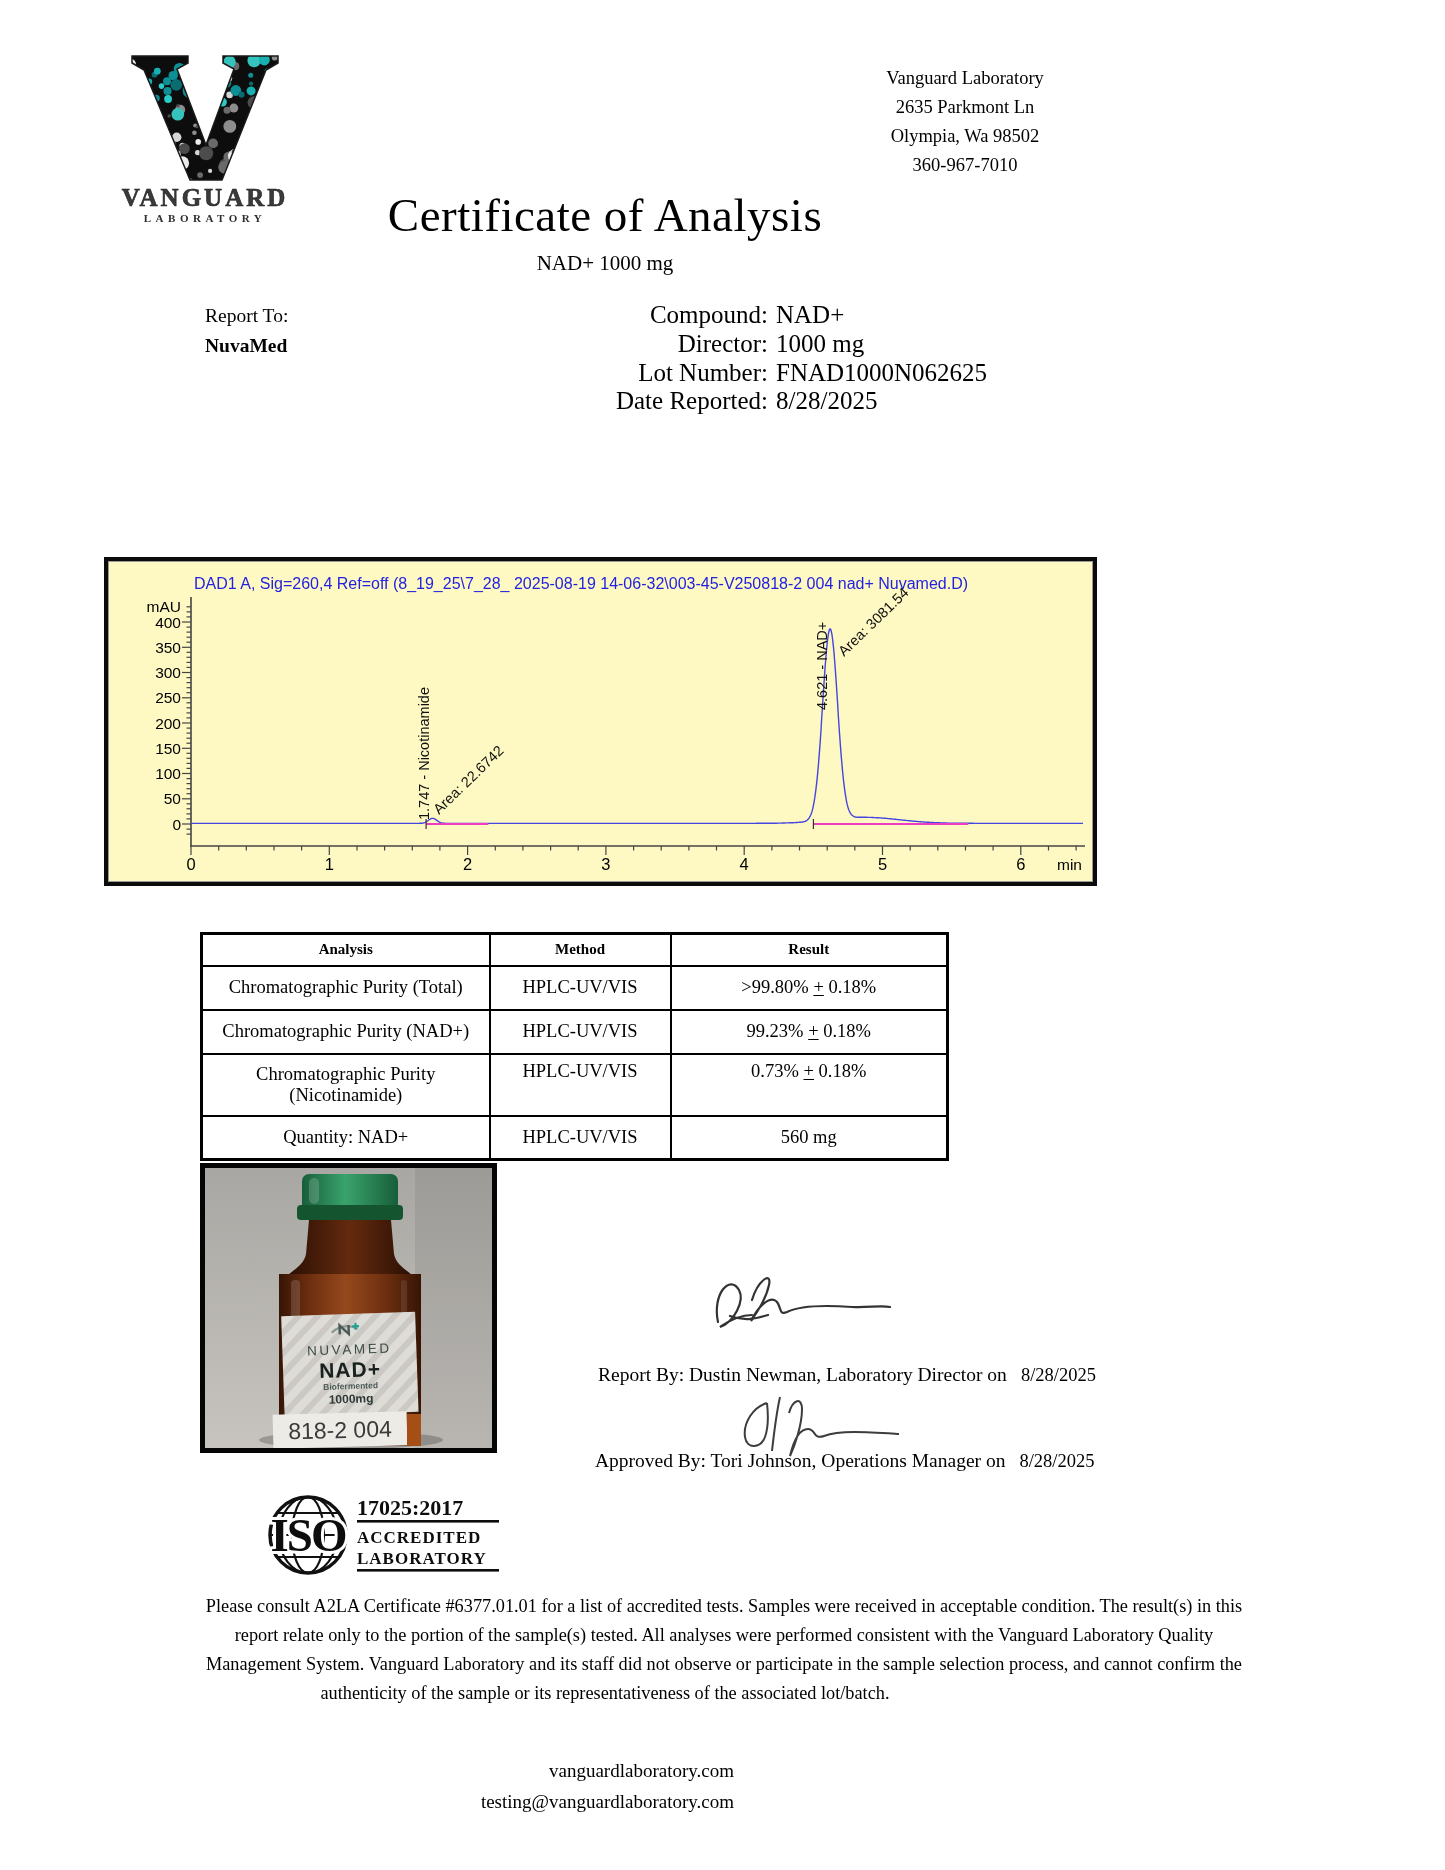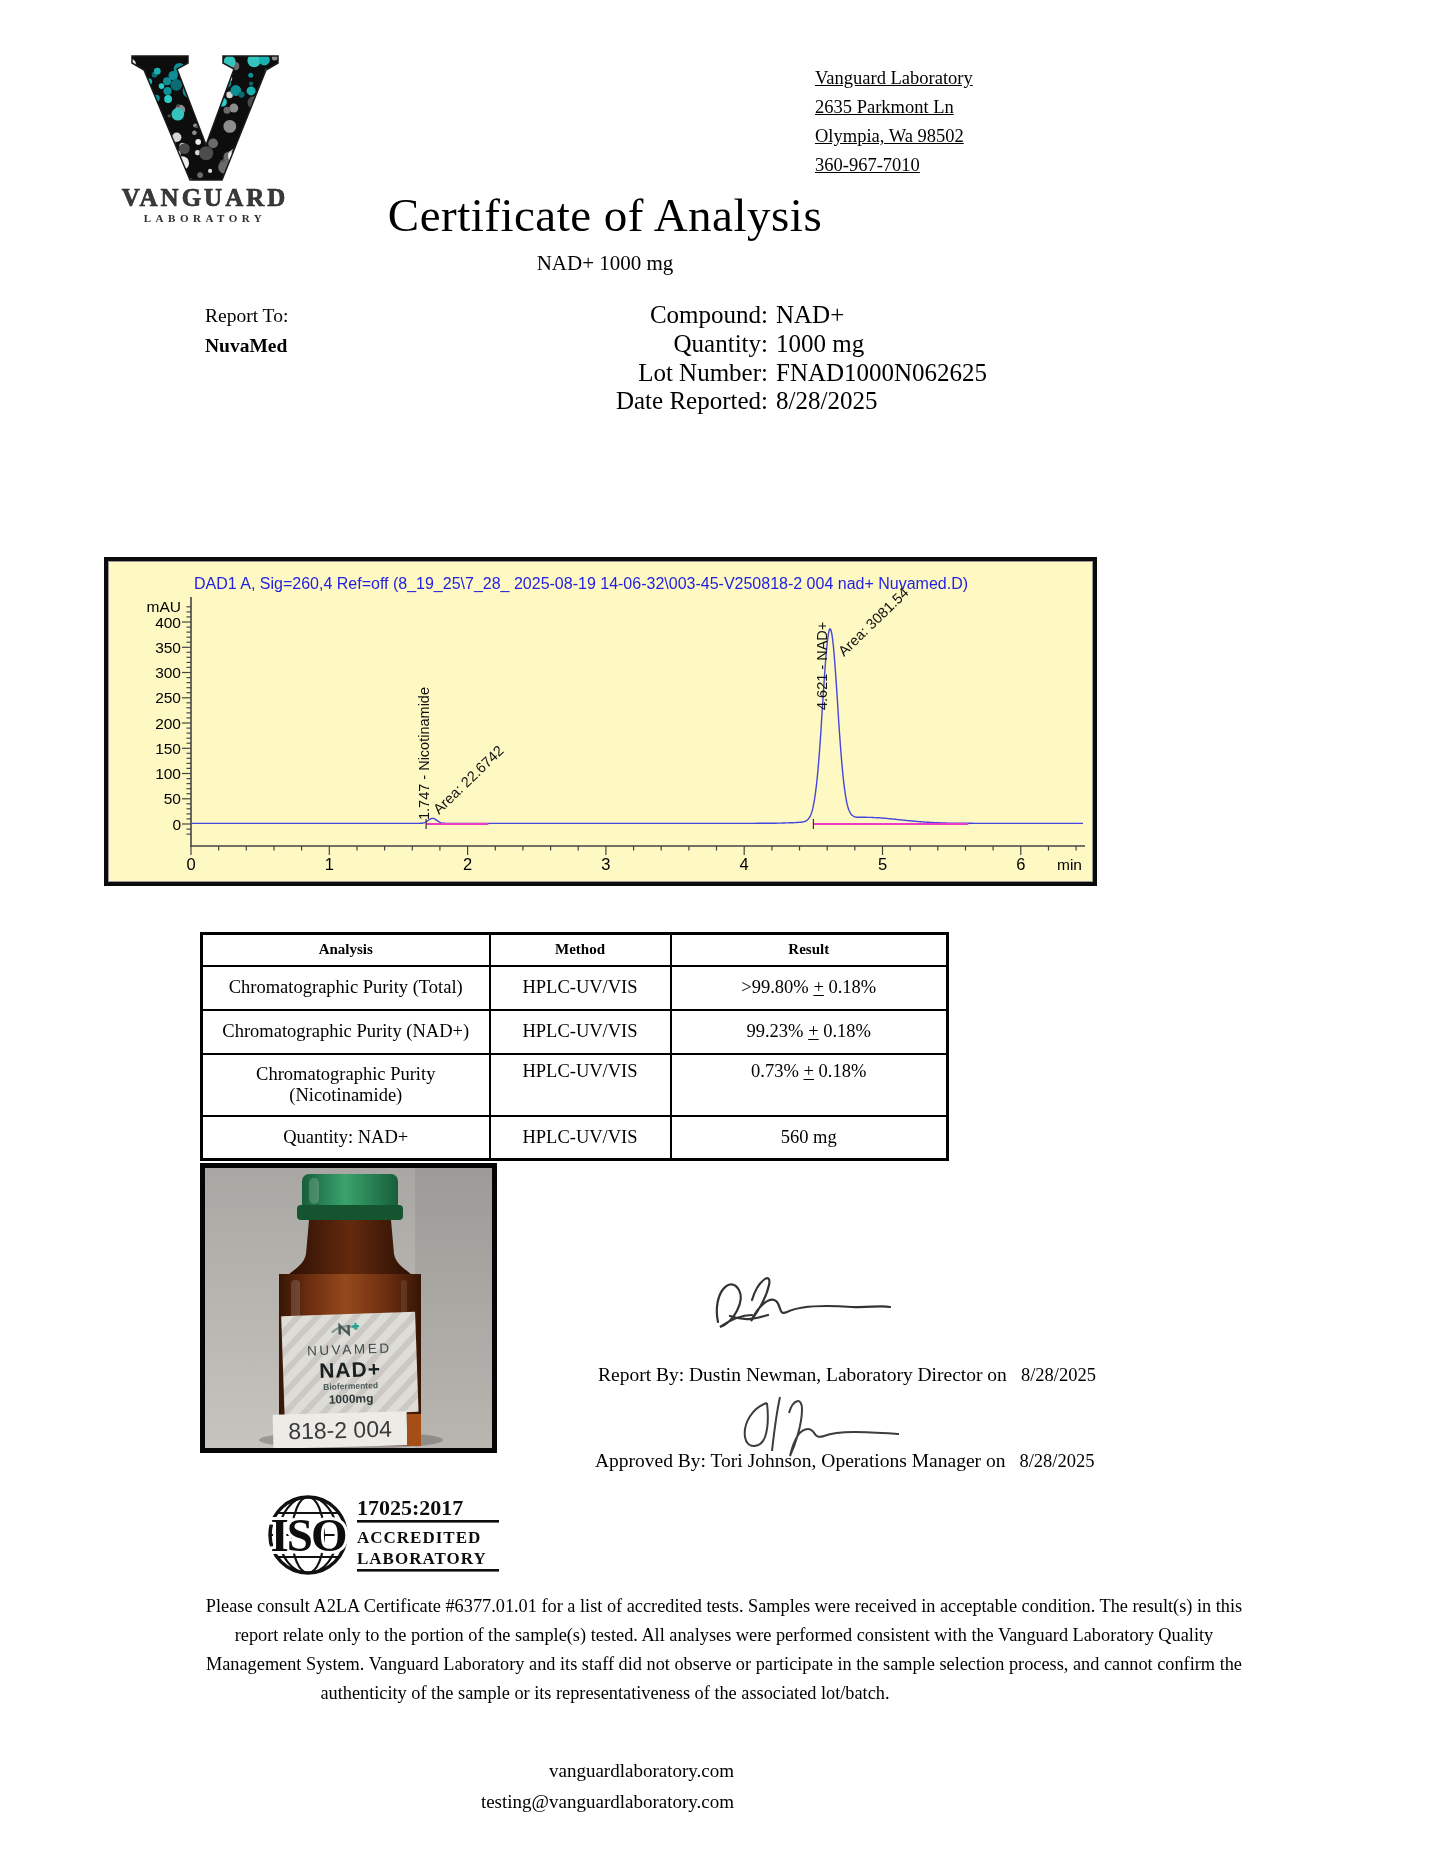--- a/index.html
+++ b/index.html
@@ -1,20 +1,20 @@
 <!DOCTYPE html>
 <html><head>
 <meta charset="utf-8">
 <style>
   html,body{margin:0;padding:0;background:#888;}
   .page{position:relative;width:1445px;height:1870px;background:#ffffff;margin:0 auto;
         font-family:"Liberation Serif", serif;color:#000;overflow:hidden;}
   .abs{position:absolute;}
   
-  .addr{left:815px;top:64px;width:300px;text-align:left;font-size:18.5px;line-height:29px;text-decoration:underline;}
+  .addr{left:815px;top:64px;width:300px;text-align:center;font-size:18.5px;line-height:29px;}
   .doc-title{left:0;top:188px;width:1210px;text-align:center;font-size:47px;letter-spacing:0.5px;}
   .doc-sub{left:0;top:251px;width:1210px;text-align:center;font-size:21px;}
   
   .rpt-left{left:205px;top:301px;font-size:19.5px;line-height:30px;}
   .rpt-left .to-val{font-weight:bold;}
   .fields{left:440px;top:301px;width:620px;font-size:25px;line-height:28.8px;}
   .frow{display:flex;}
   .flabel{width:328px;text-align:right;}
   .fvalue{margin-left:8px;white-space:pre;}
   
@@ -203,21 +203,21 @@
   <div class="abs rpt-left">
     <div>Report To:</div>
     <div class="to-val">NuvaMed</div>
   </div>
   <div class="abs fields">
     <div class="frow">
       <div class="flabel">Compound:</div>
       <div class="fvalue">NAD+</div>
     </div>
     <div class="frow">
-      <div class="flabel">Quantity:</div>
+      <div class="flabel">Director:</div>
       <div class="fvalue">1000 mg</div>
     </div>
     <div class="frow">
       <div class="flabel">Lot Number:</div>
       <div class="fvalue">FNAD1000N062625</div>
     </div>
     <div class="frow">
       <div class="flabel">Date Reported:</div>
       <div class="fvalue">8/28/2025</div>
     </div>

